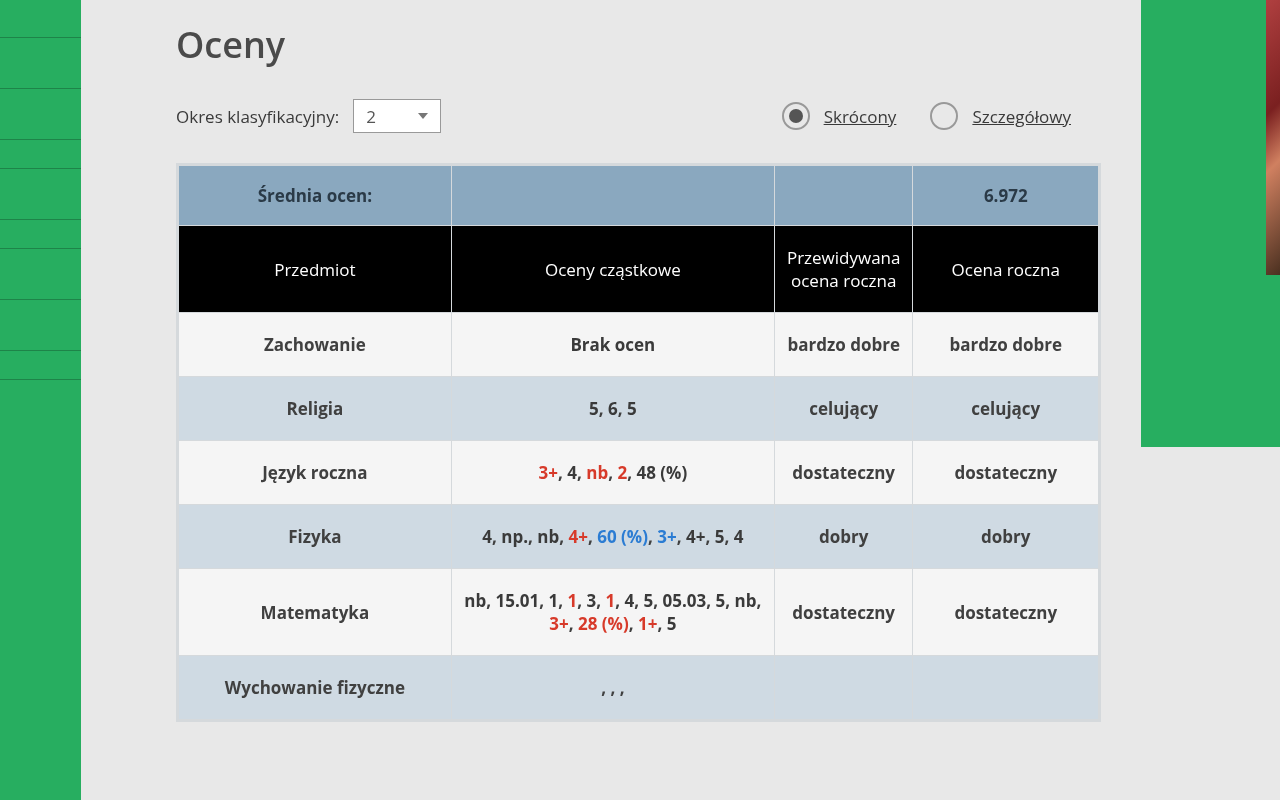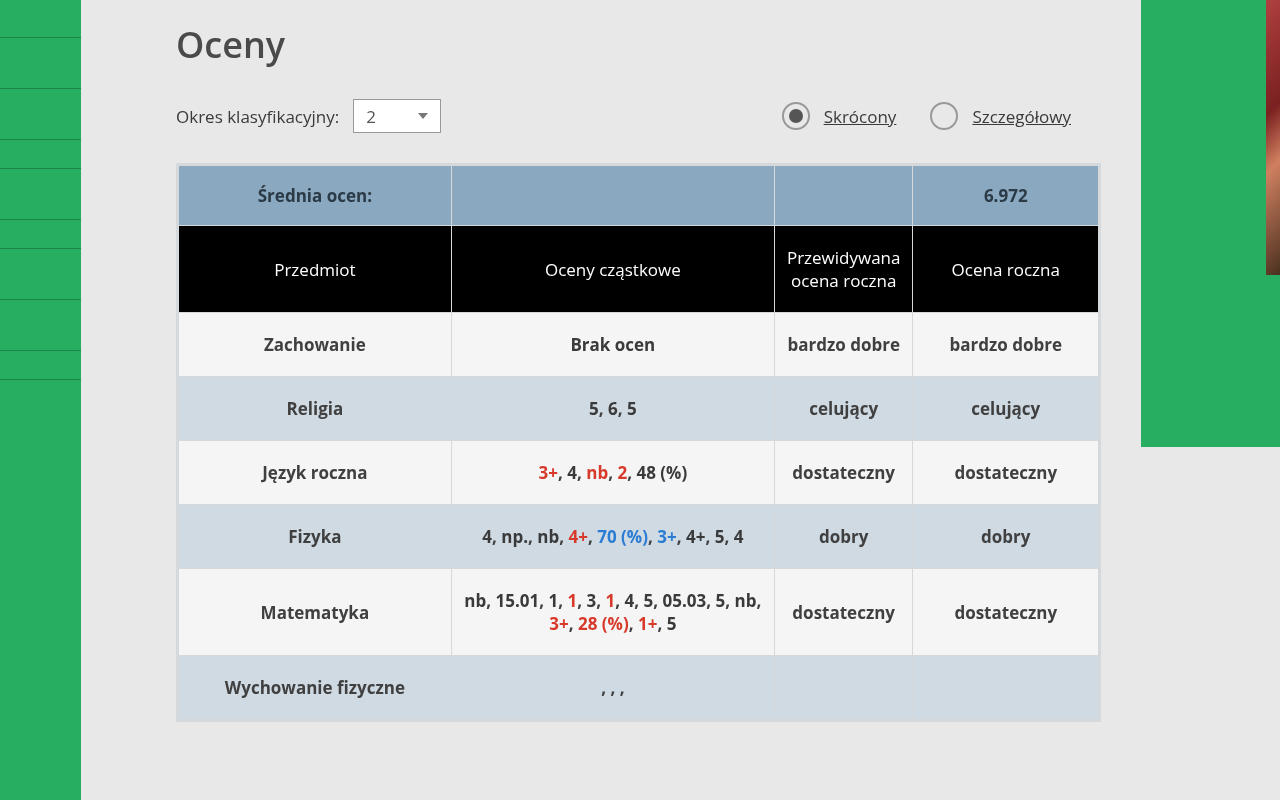--- a/index.html
+++ b/index.html
@@ -213,21 +213,21 @@
           <td>celujący</td>
         </tr>
         <tr>
           <td>Język roczna</td>
           <td class="grades-cell"><span class="g-red">3+</span>, <span class="g-black">4</span>, <span class="g-red">nb</span>, <span class="g-red">2</span>, <span class="g-black">48 (%)</span></td>
           <td>dostateczny</td>
           <td>dostateczny</td>
         </tr>
         <tr>
           <td>Fizyka</td>
-          <td class="grades-cell"><span class="g-black">4</span>, <span class="g-black">np.</span>, <span class="g-black">nb</span>, <span class="g-red">4+</span>, <span class="g-blue">70 (%)</span>, <span class="g-blue">3+</span>, <span class="g-black">4+</span>, <span class="g-black">5</span>, <span class="g-black">4</span></td>
+          <td class="grades-cell"><span class="g-black">4</span>, <span class="g-black">np.</span>, <span class="g-black">nb</span>, <span class="g-red">4+</span>, <span class="g-blue">60 (%)</span>, <span class="g-blue">3+</span>, <span class="g-black">4+</span>, <span class="g-black">5</span>, <span class="g-black">4</span></td>
           <td>dobry</td>
           <td>dobry</td>
         </tr>
         <tr>
           <td>Matematyka</td>
           <td class="grades-cell"><span class="g-black">nb</span>, <span class="g-black">15.01</span>, <span class="g-black">1</span>, <span class="g-red">1</span>, <span class="g-black">3</span>, <span class="g-red">1</span>, <span class="g-black">4</span>, <span class="g-black">5</span>, <span class="g-black">05.03</span>, <span class="g-black">5</span>, <span class="g-black">nb</span>, <span class="g-red">3+</span>, <span class="g-red">28 (%)</span>, <span class="g-red">1+</span>, <span class="g-black">5</span></td>
           <td>dostateczny</td>
           <td>dostateczny</td>
         </tr>
         <tr>

